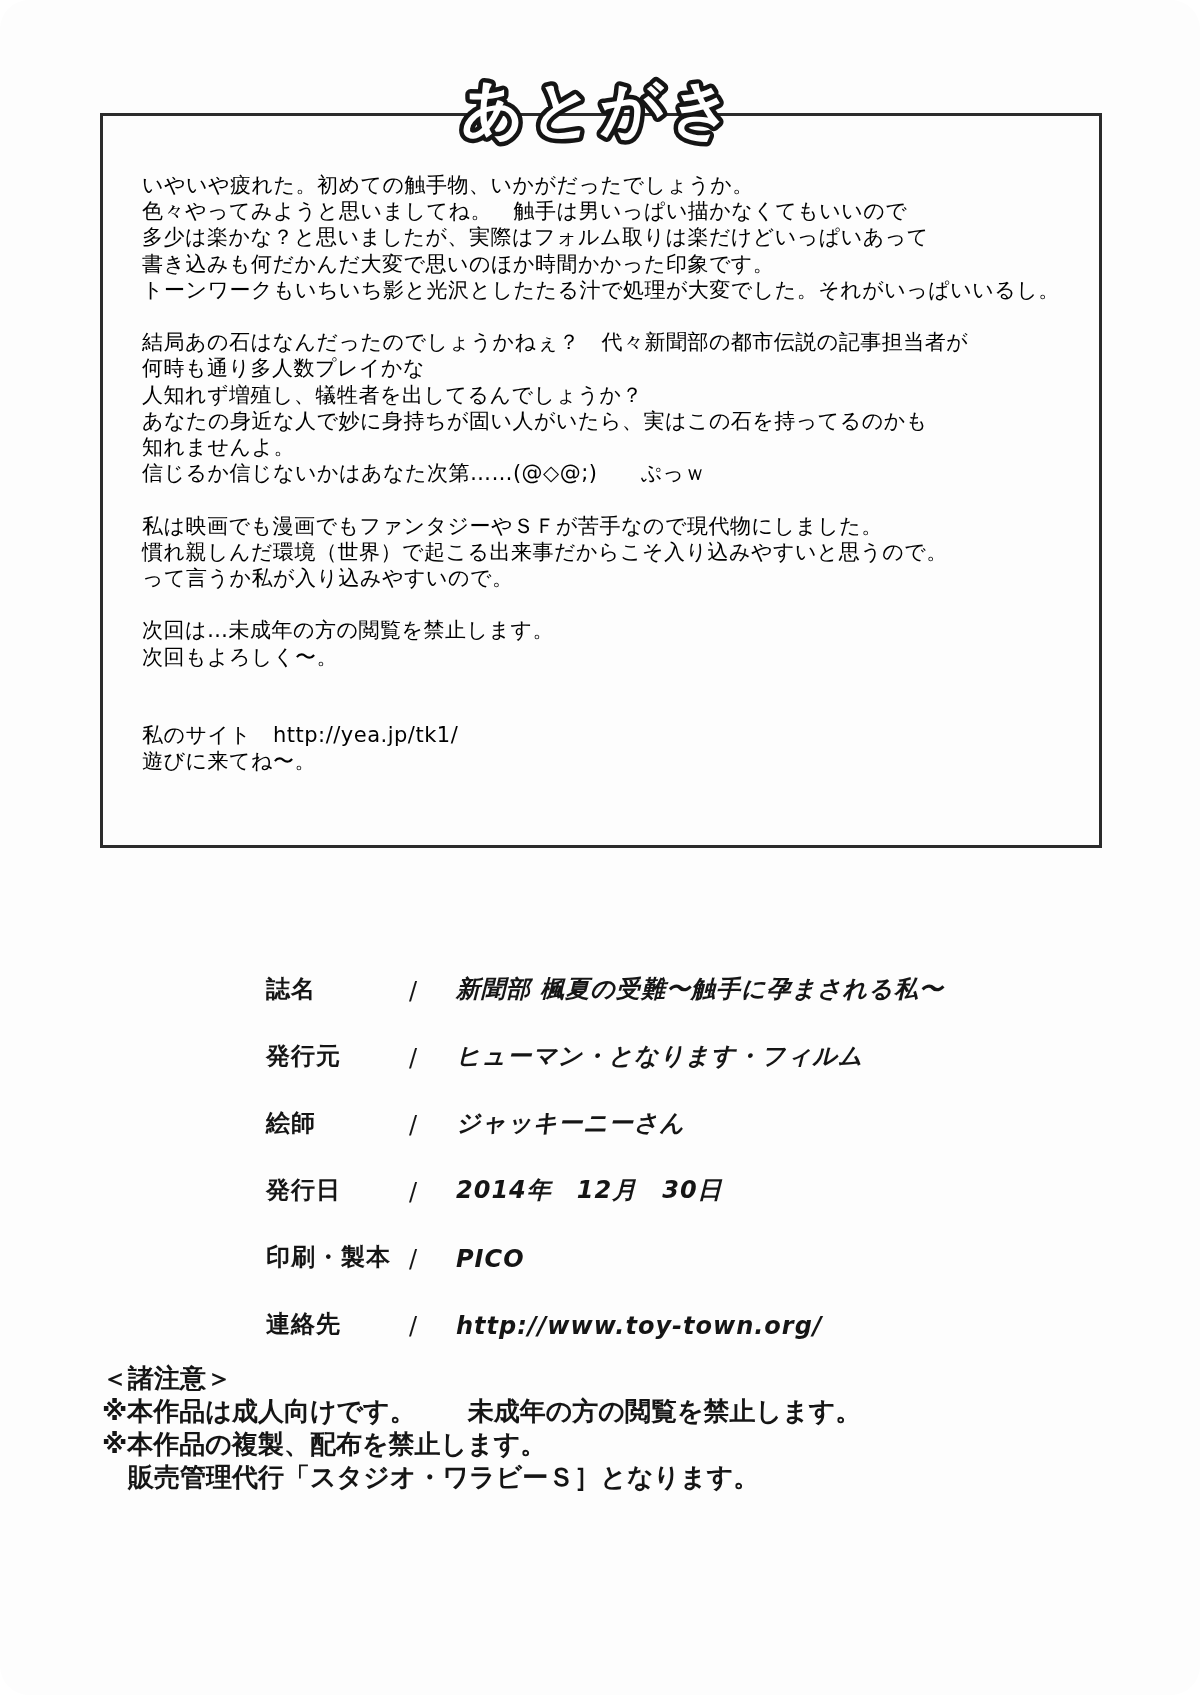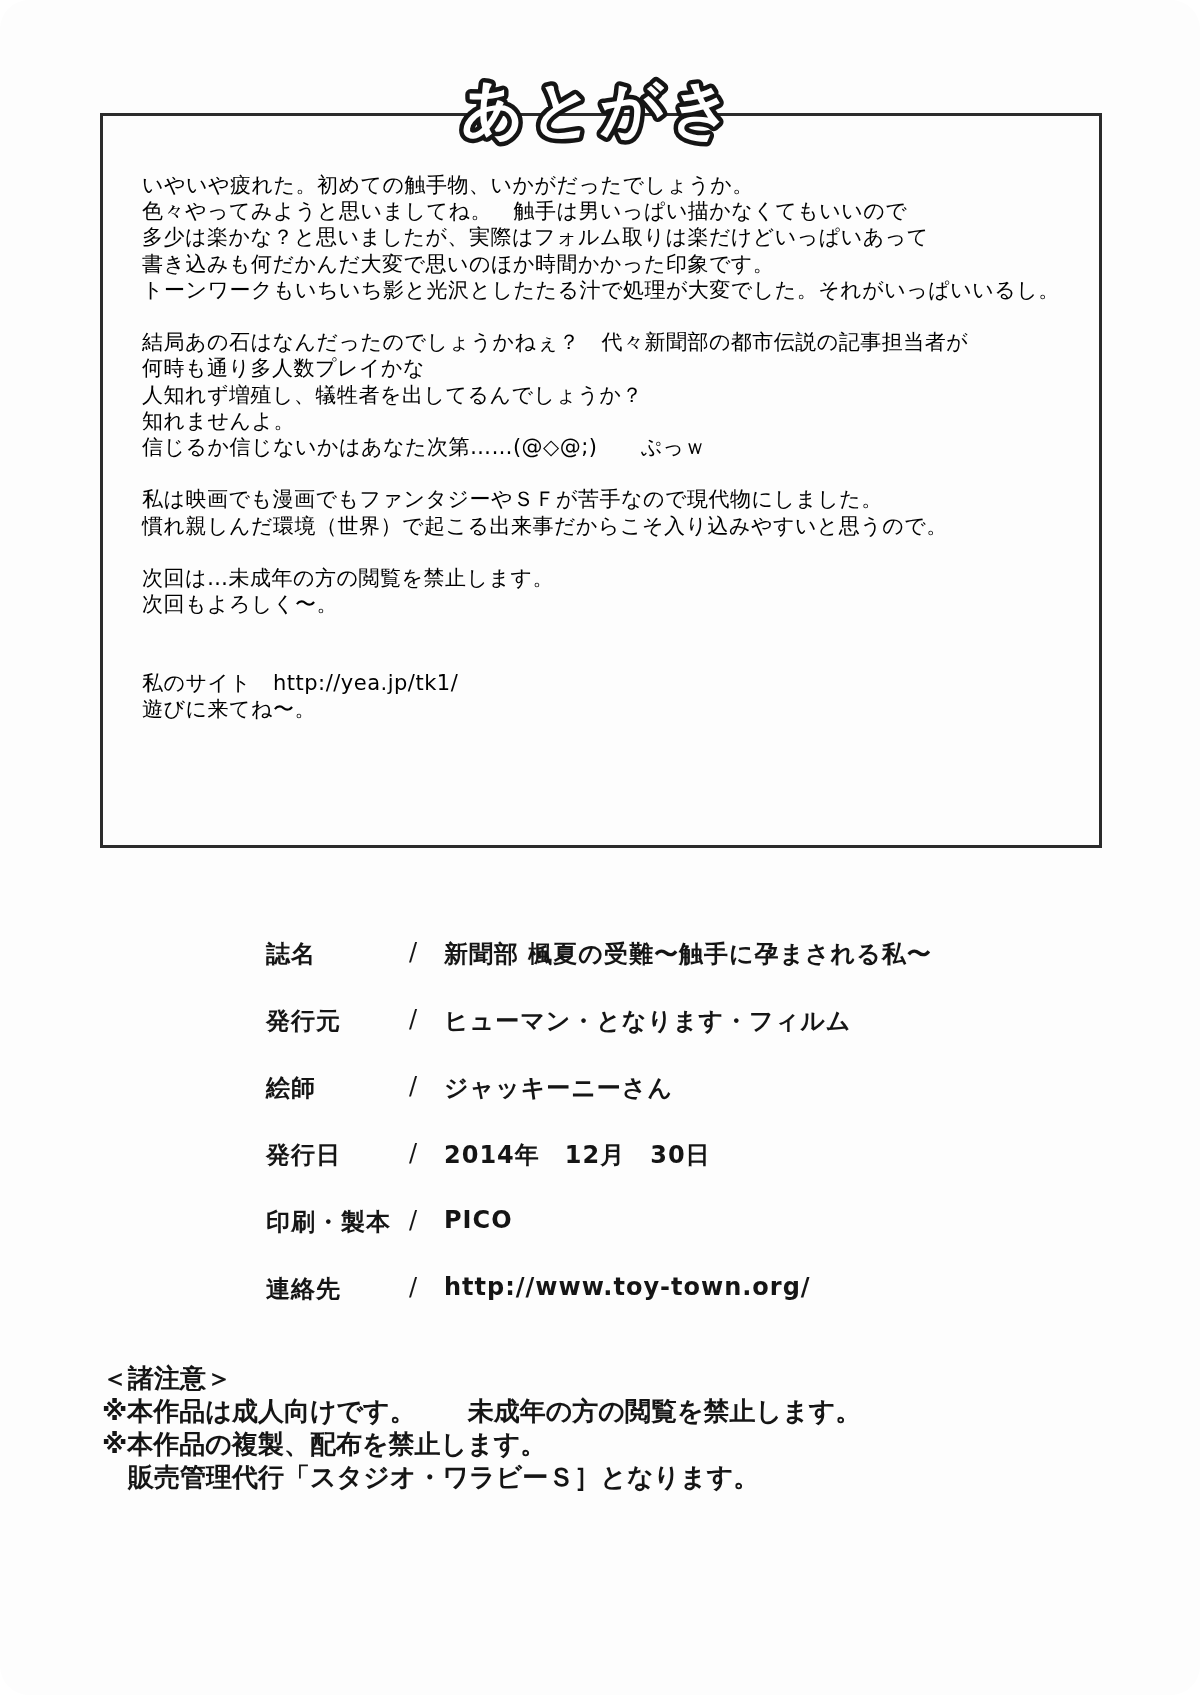--- a/index.html
+++ b/index.html
@@ -44,24 +44,24 @@
   .afterword-text .line { min-height: 26.2px; white-space: pre; }
 
   
   .colophon {
     position: absolute;
     left: 266px; top: 938px;
     font-size: 24px;
     font-weight: bold;
     color: #151515;
   }
-  .colophon .row { display: flex; align-items: flex-start; height: 67px; }
+  .colophon .row { display: flex; align-items: flex-end; height: 67px; }
   .colophon .label { width: 136px; white-space: pre; letter-spacing: 1px; }
   .colophon .slash { width: 22px; text-align: center; font-weight: normal; }
-  .colophon .value { margin-left: 20px; white-space: pre; letter-spacing: 1px; }
+  .colophon .value { margin-left: 32px; white-space: pre; letter-spacing: 1px; font-style: italic; }
 
   
   .notices {
     position: absolute;
     left: 102px; top: 1362px;
     font-size: 26px;
     font-weight: bold;
     line-height: 33px;
     color: #151515;
   }
@@ -81,25 +81,27 @@
   <div class="afterword-text">
     <div class="line">いやいや疲れた。初めての触手物、いかがだったでしょうか。</div>
     <div class="line">色々やってみようと思いましてね。　触手は男いっぱい描かなくてもいいので</div>
     <div class="line">多少は楽かな？と思いましたが、実際はフォルム取りは楽だけどいっぱいあって</div>
     <div class="line">書き込みも何だかんだ大変で思いのほか時間かかった印象です。</div>
     <div class="line">トーンワークもいちいち影と光沢としたたる汁で処理が大変でした。それがいっぱいいるし。</div>
     <div class="line"></div>
     <div class="line">結局あの石はなんだったのでしょうかねぇ？　代々新聞部の都市伝説の記事担当者が</div>
     <div class="line">何時も通り多人数プレイかな</div>
     <div class="line">人知れず増殖し、犠牲者を出してるんでしょうか？</div>
+    <div class="line">あなたの身近な人で妙に身持ちが固い人がいたら、実はこの石を持ってるのかも</div>
     <div class="line">知れませんよ。</div>
     <div class="line">信じるか信じないかはあなた次第……(@◇@;)　　ぷっｗ</div>
     <div class="line"></div>
     <div class="line">私は映画でも漫画でもファンタジーやＳＦが苦手なので現代物にしました。</div>
     <div class="line">慣れ親しんだ環境（世界）で起こる出来事だからこそ入り込みやすいと思うので。</div>
+    <div class="line">って言うか私が入り込みやすいので。</div>
     <div class="line"></div>
     <div class="line">次回は…未成年の方の閲覧を禁止します。</div>
     <div class="line">次回もよろしく〜。</div>
     <div class="line"></div>
     <div class="line"></div>
     <div class="line">私のサイト　http://yea.jp/tk1/</div>
     <div class="line">遊びに来てね〜。</div>
   </div>
 
   <div class="colophon">

